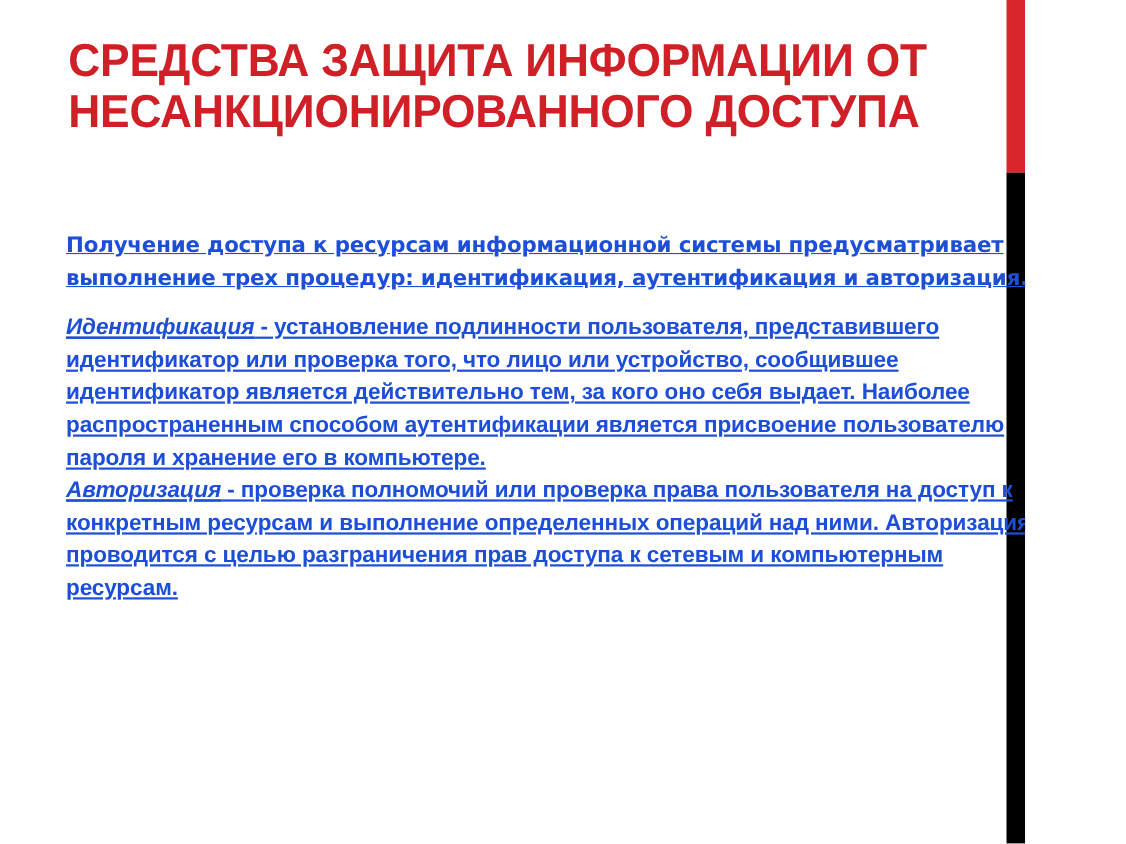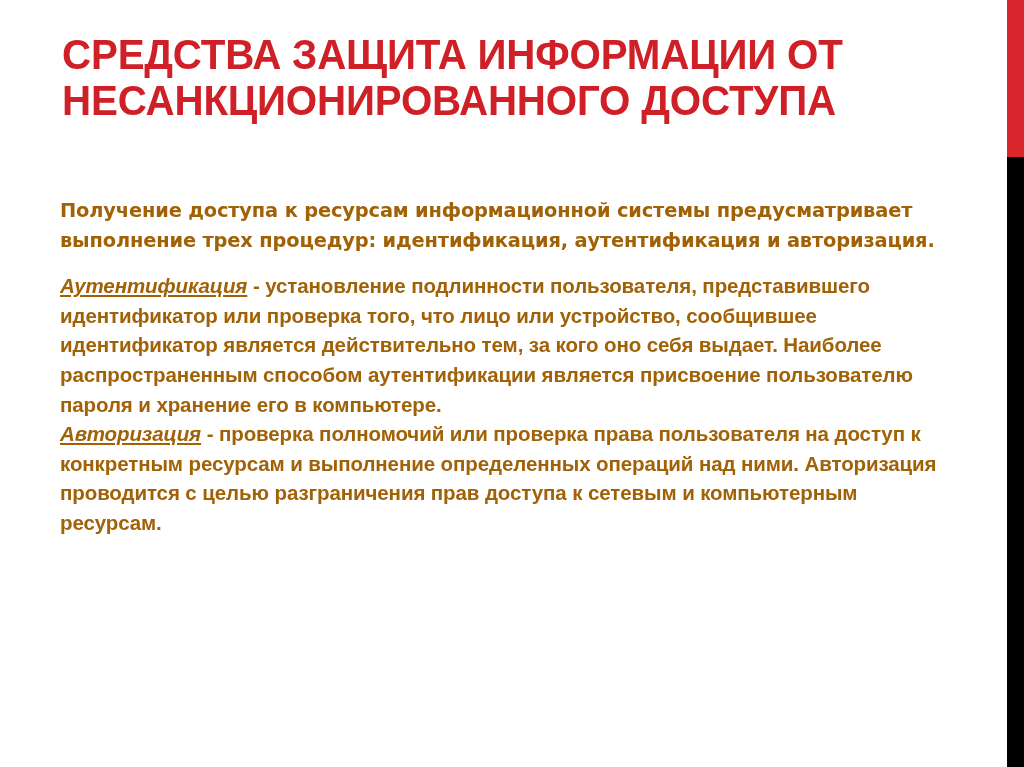--- a/index.html
+++ b/index.html
@@ -8,21 +8,21 @@
     padding: 0;
     background: #ffffff;
   }
   body {
     font-family: "Liberation Sans", "DejaVu Sans", sans-serif;
     -webkit-font-smoothing: antialiased;
   }
 
   #slide {
     position: relative;
-    width: 1024px;
+    width: 932px;
     height: 767px;
     background: #ffffff;
     overflow: hidden;
   }
 
   
   .edge-bar {
     position: absolute;
     right: 0;
     width: 17px;
@@ -53,26 +53,27 @@
     text-transform: uppercase;
     transform: scaleX(0.96);
     transform-origin: left top;
     white-space: pre-line;
   }
 
   
   .body-block {
     position: absolute;
     left: 60px;
-    top: 196px;
+    top: 208px;
     width: 880px;
-    color: #a16207;
+    color: #1d4ed8;
     font-weight: bold;
     font-size: 20.5px;
     line-height: 29.6px;
+    text-decoration: underline;
   }
 
   .para {
     margin: 0;
     padding: 0;
   }
   
   .para-wide {
     font-family: "DejaVu Sans", "Liberation Sans", sans-serif;
     font-size: 19.4px;
@@ -102,19 +103,19 @@
   <div class="edge-bar edge-bar-red"></div>
   <div class="edge-bar edge-bar-black"></div>
 
   <h1 class="title">Средства защита информации от несанкционированного доступа</h1>
 
   <div class="body-block">
 
     <p class="para para-wide gap-after"><span>Получение доступа к ресурсам информационной системы предусматривает выполнение трех процедур: идентификация, аутентификация и авторизация.</span></p>
 
 
-    <p class="para para-narrow"><span class="term">Аутентификация</span><span> - установление подлинности пользователя, представившего идентификатор или проверка того, что лицо или устройство, сообщившее идентификатор является действительно тем, за кого оно себя выдает. Наиболее распространенным способом аутентификации является присвоение пользователю пароля и хранение его в компьютере.</span></p>
+    <p class="para para-narrow"><span class="term">Идентификация</span><span> - установление подлинности пользователя, представившего идентификатор или проверка того, что лицо или устройство, сообщившее идентификатор является действительно тем, за кого оно себя выдает. Наиболее распространенным способом аутентификации является присвоение пользователю пароля и хранение его в компьютере.</span></p>
 
     <p class="para para-narrow"><span class="term">Авторизация</span><span> - проверка полномочий или проверка права пользователя на доступ к конкретным ресурсам и выполнение определенных операций над ними. Авторизация проводится с целью разграничения прав доступа к сетевым и компьютерным ресурсам.</span></p>
 
   </div>
 
 </div>
 
 </body></html>

